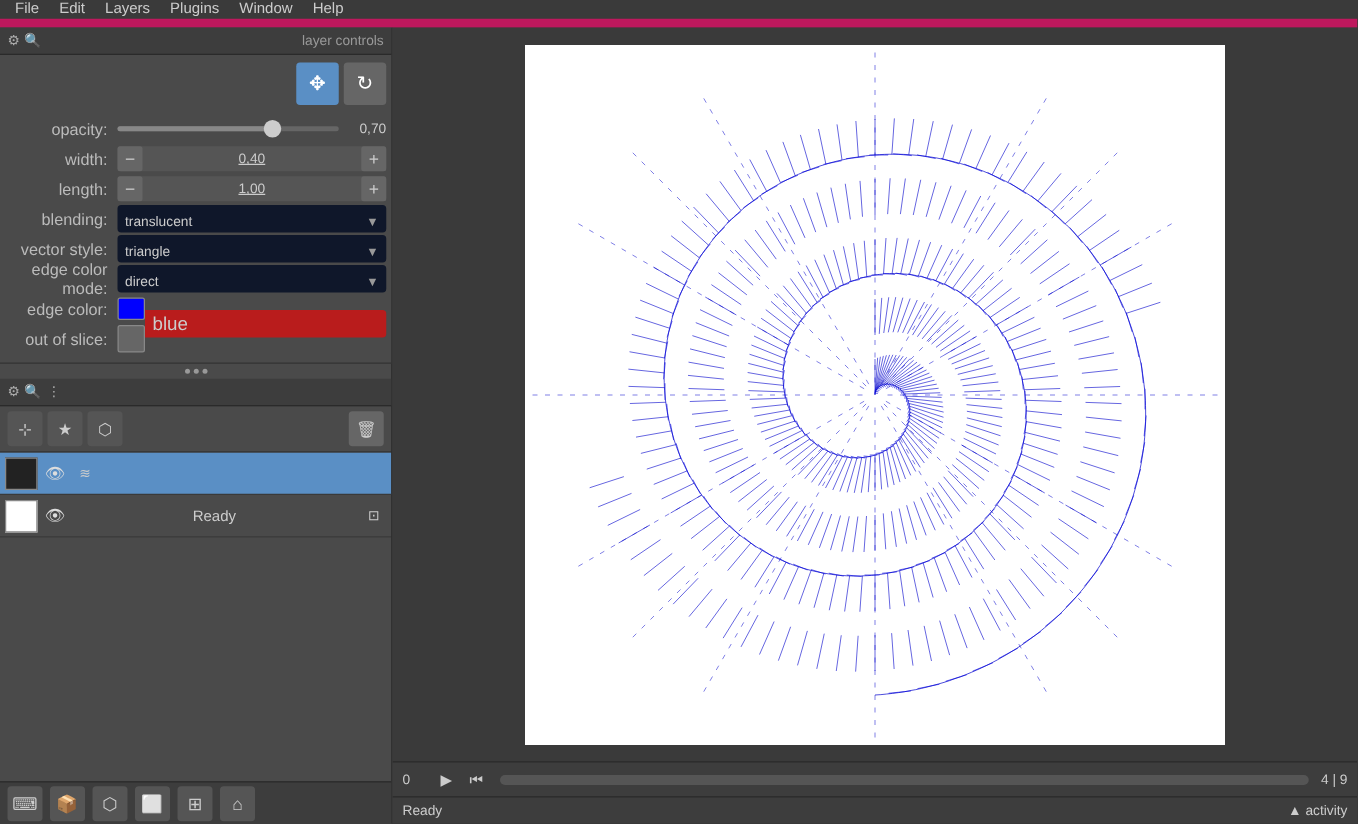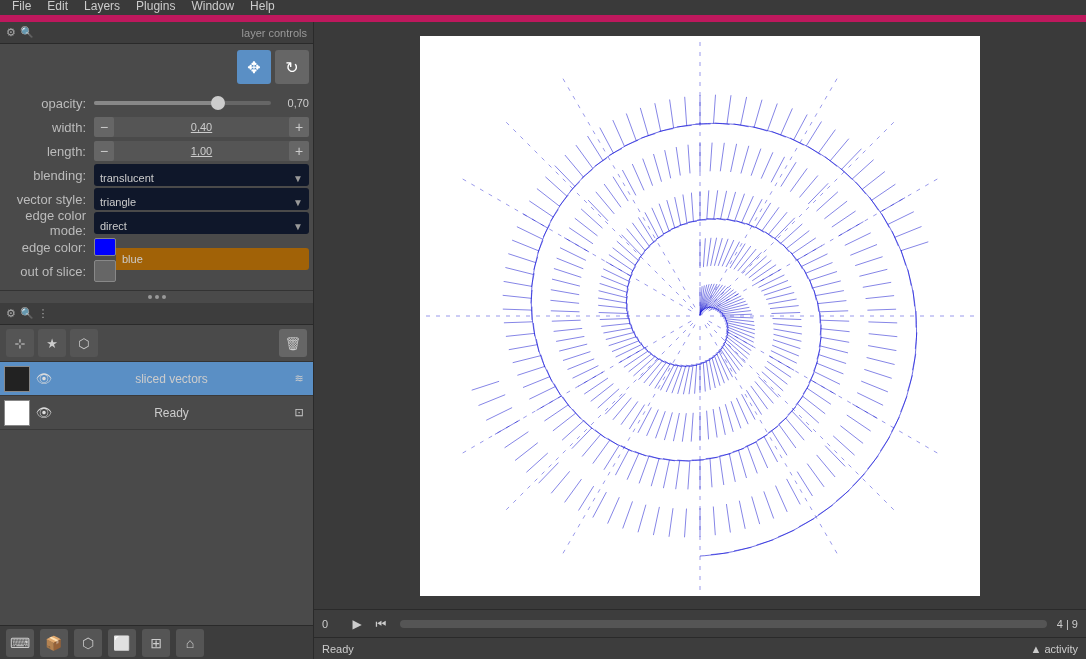--- a/index.html
+++ b/index.html
@@ -204,24 +204,24 @@
 
     
     .color-swatch {
       width: 22px;
       height: 18px;
       border-radius: 2px;
       border: 1px solid #888;
     }
     .color-label {
       flex: 1;
-      background: #a16207;
+      background: #b91c1c;
       border-radius: 0 3px 3px 0;
       padding: 2px 6px;
-      font-size: 11px;
+      font-size: 15px;
       color: #ccc;
       height: 22px;
       display: flex;
       align-items: center;
       margin-top: 24px;
     }
 
     .out-of-slice-box {
       width: 22px;
       height: 22px;
@@ -566,21 +566,20 @@
       <button class="layer-tool-btn">★</button>
       <button class="layer-tool-btn">⬡</button>
       <button class="layer-tool-btn delete">🗑</button>
     </div>
 
     <div id="layer-list">
 
       <div class="layer-item active">
         <div class="layer-thumb black"></div>
         <span class="layer-eye">👁</span>
-        <span class="layer-name">sliced vectors</span>
         <span class="layer-icon">≋</span>
       </div>
 
       <div class="layer-item">
         <div class="layer-thumb"></div>
         <span class="layer-eye">👁</span>
         <span class="layer-name">Ready</span>
         <span class="layer-icon">⊡</span>
       </div>
     </div>

